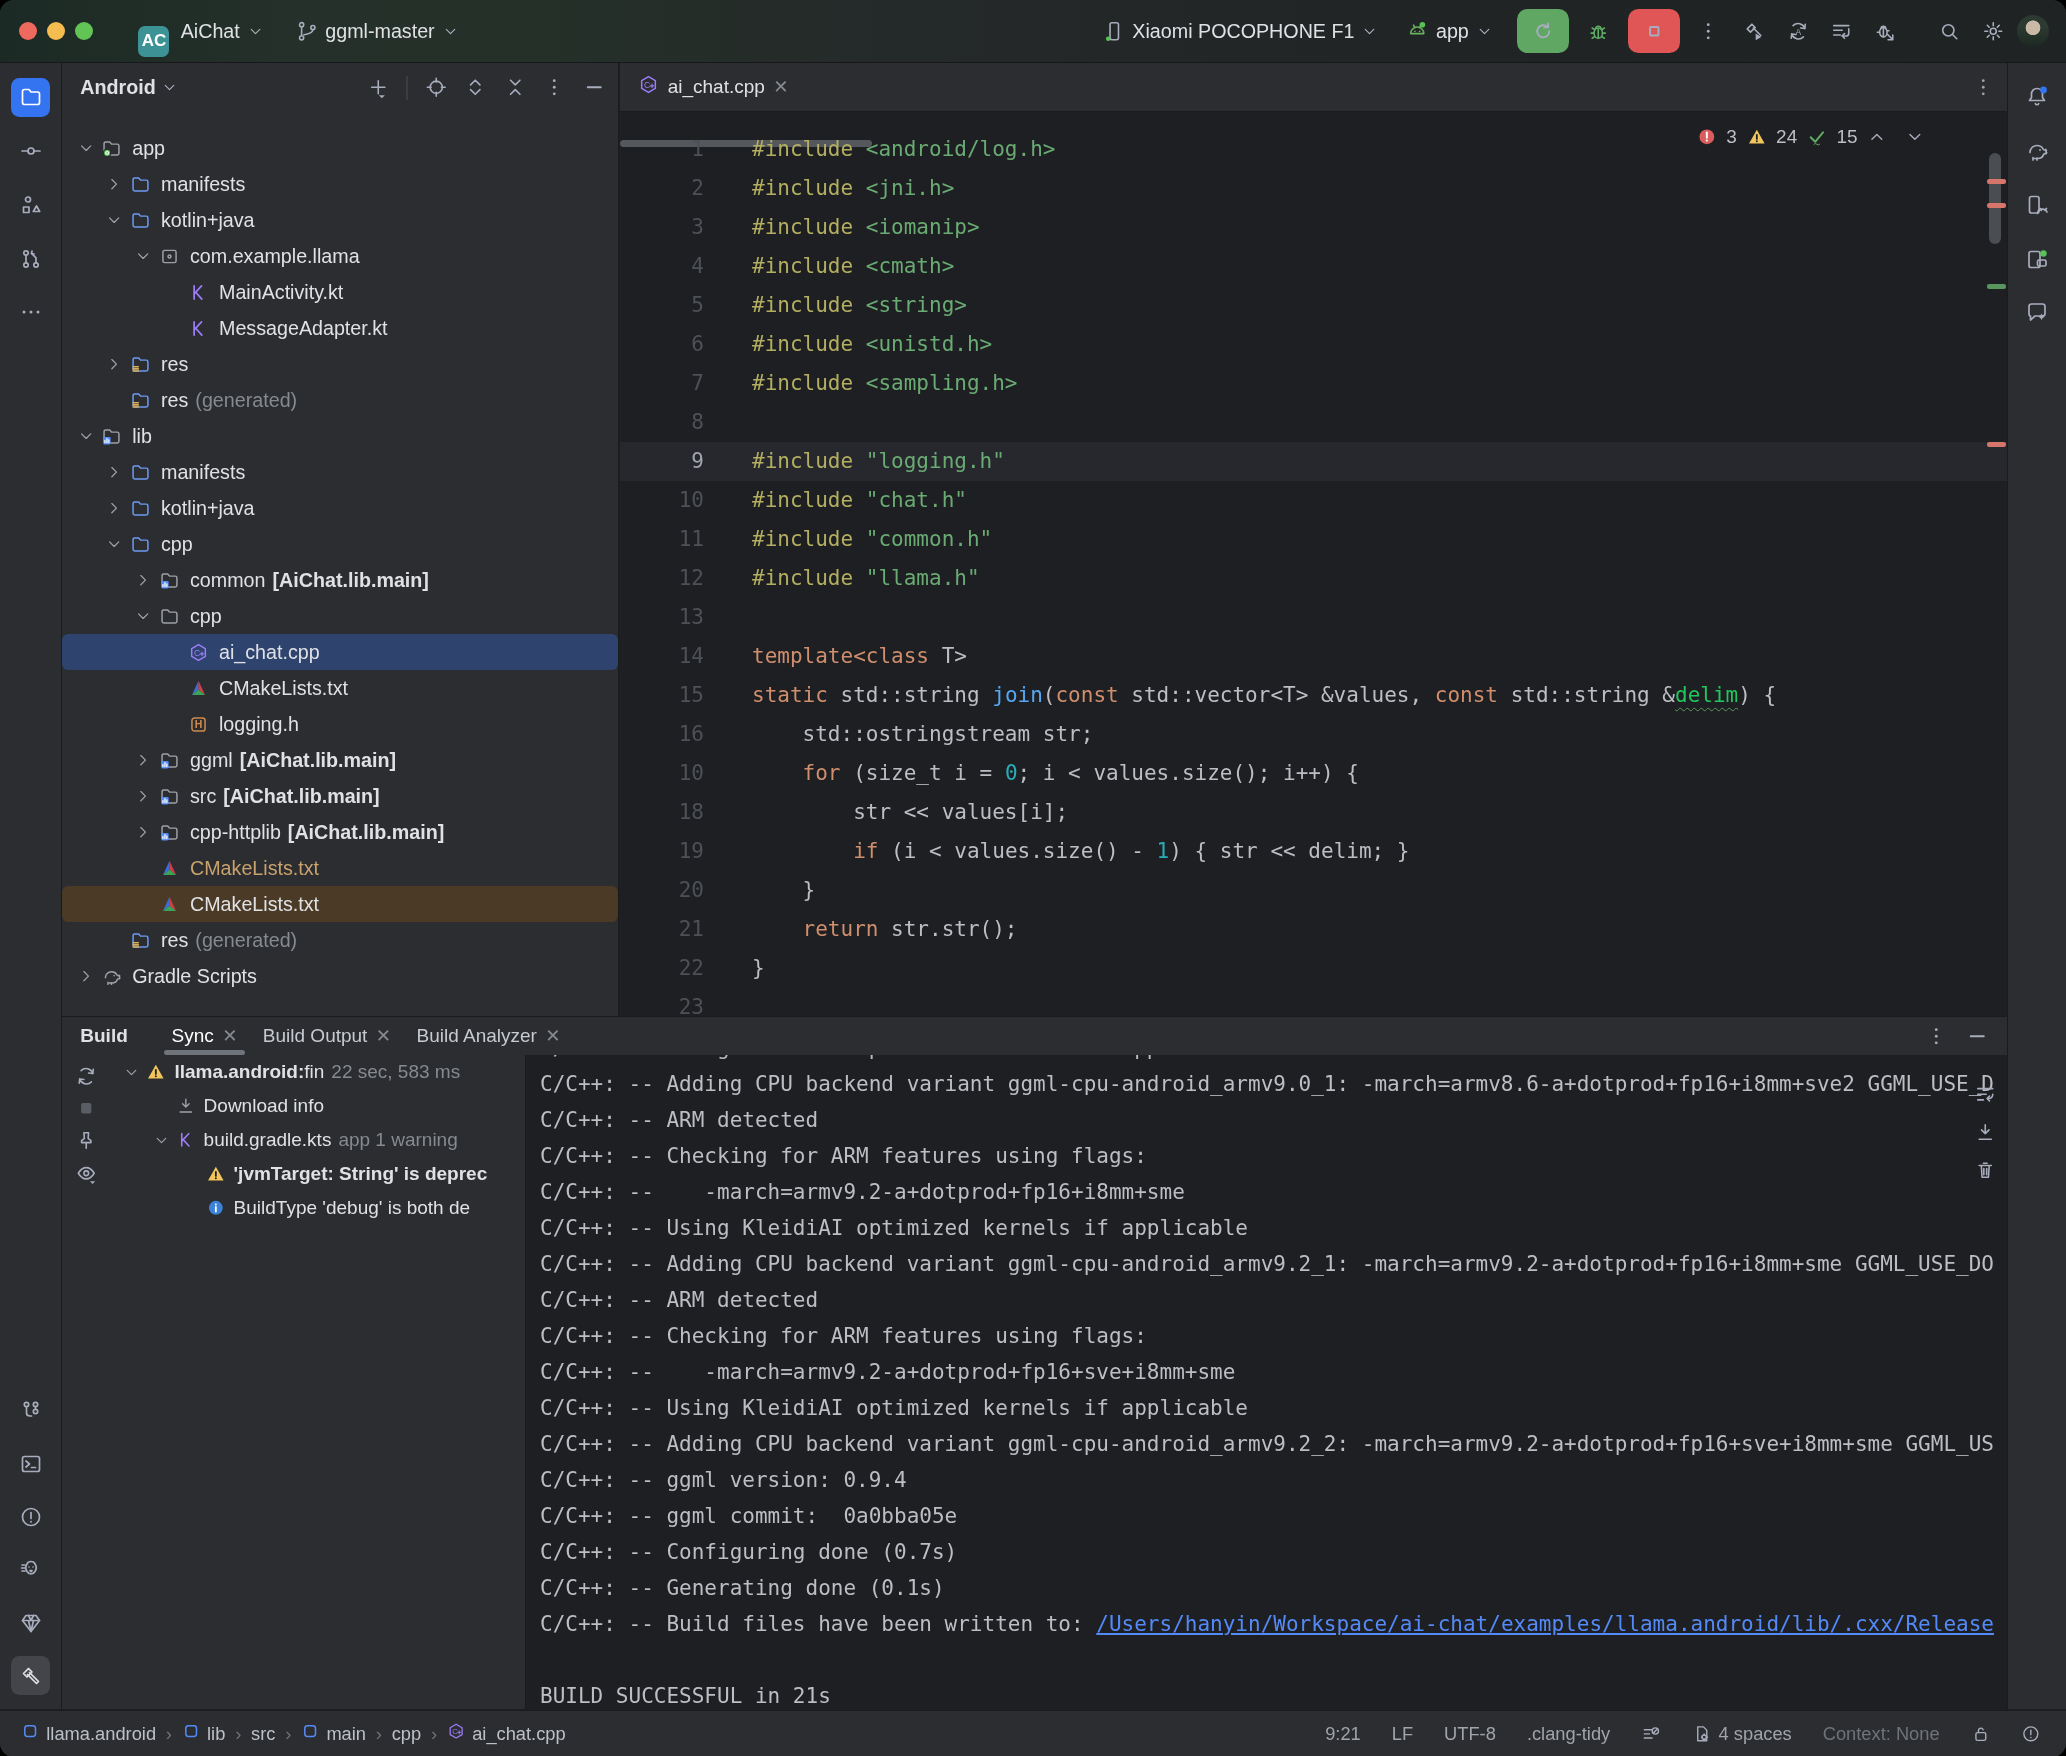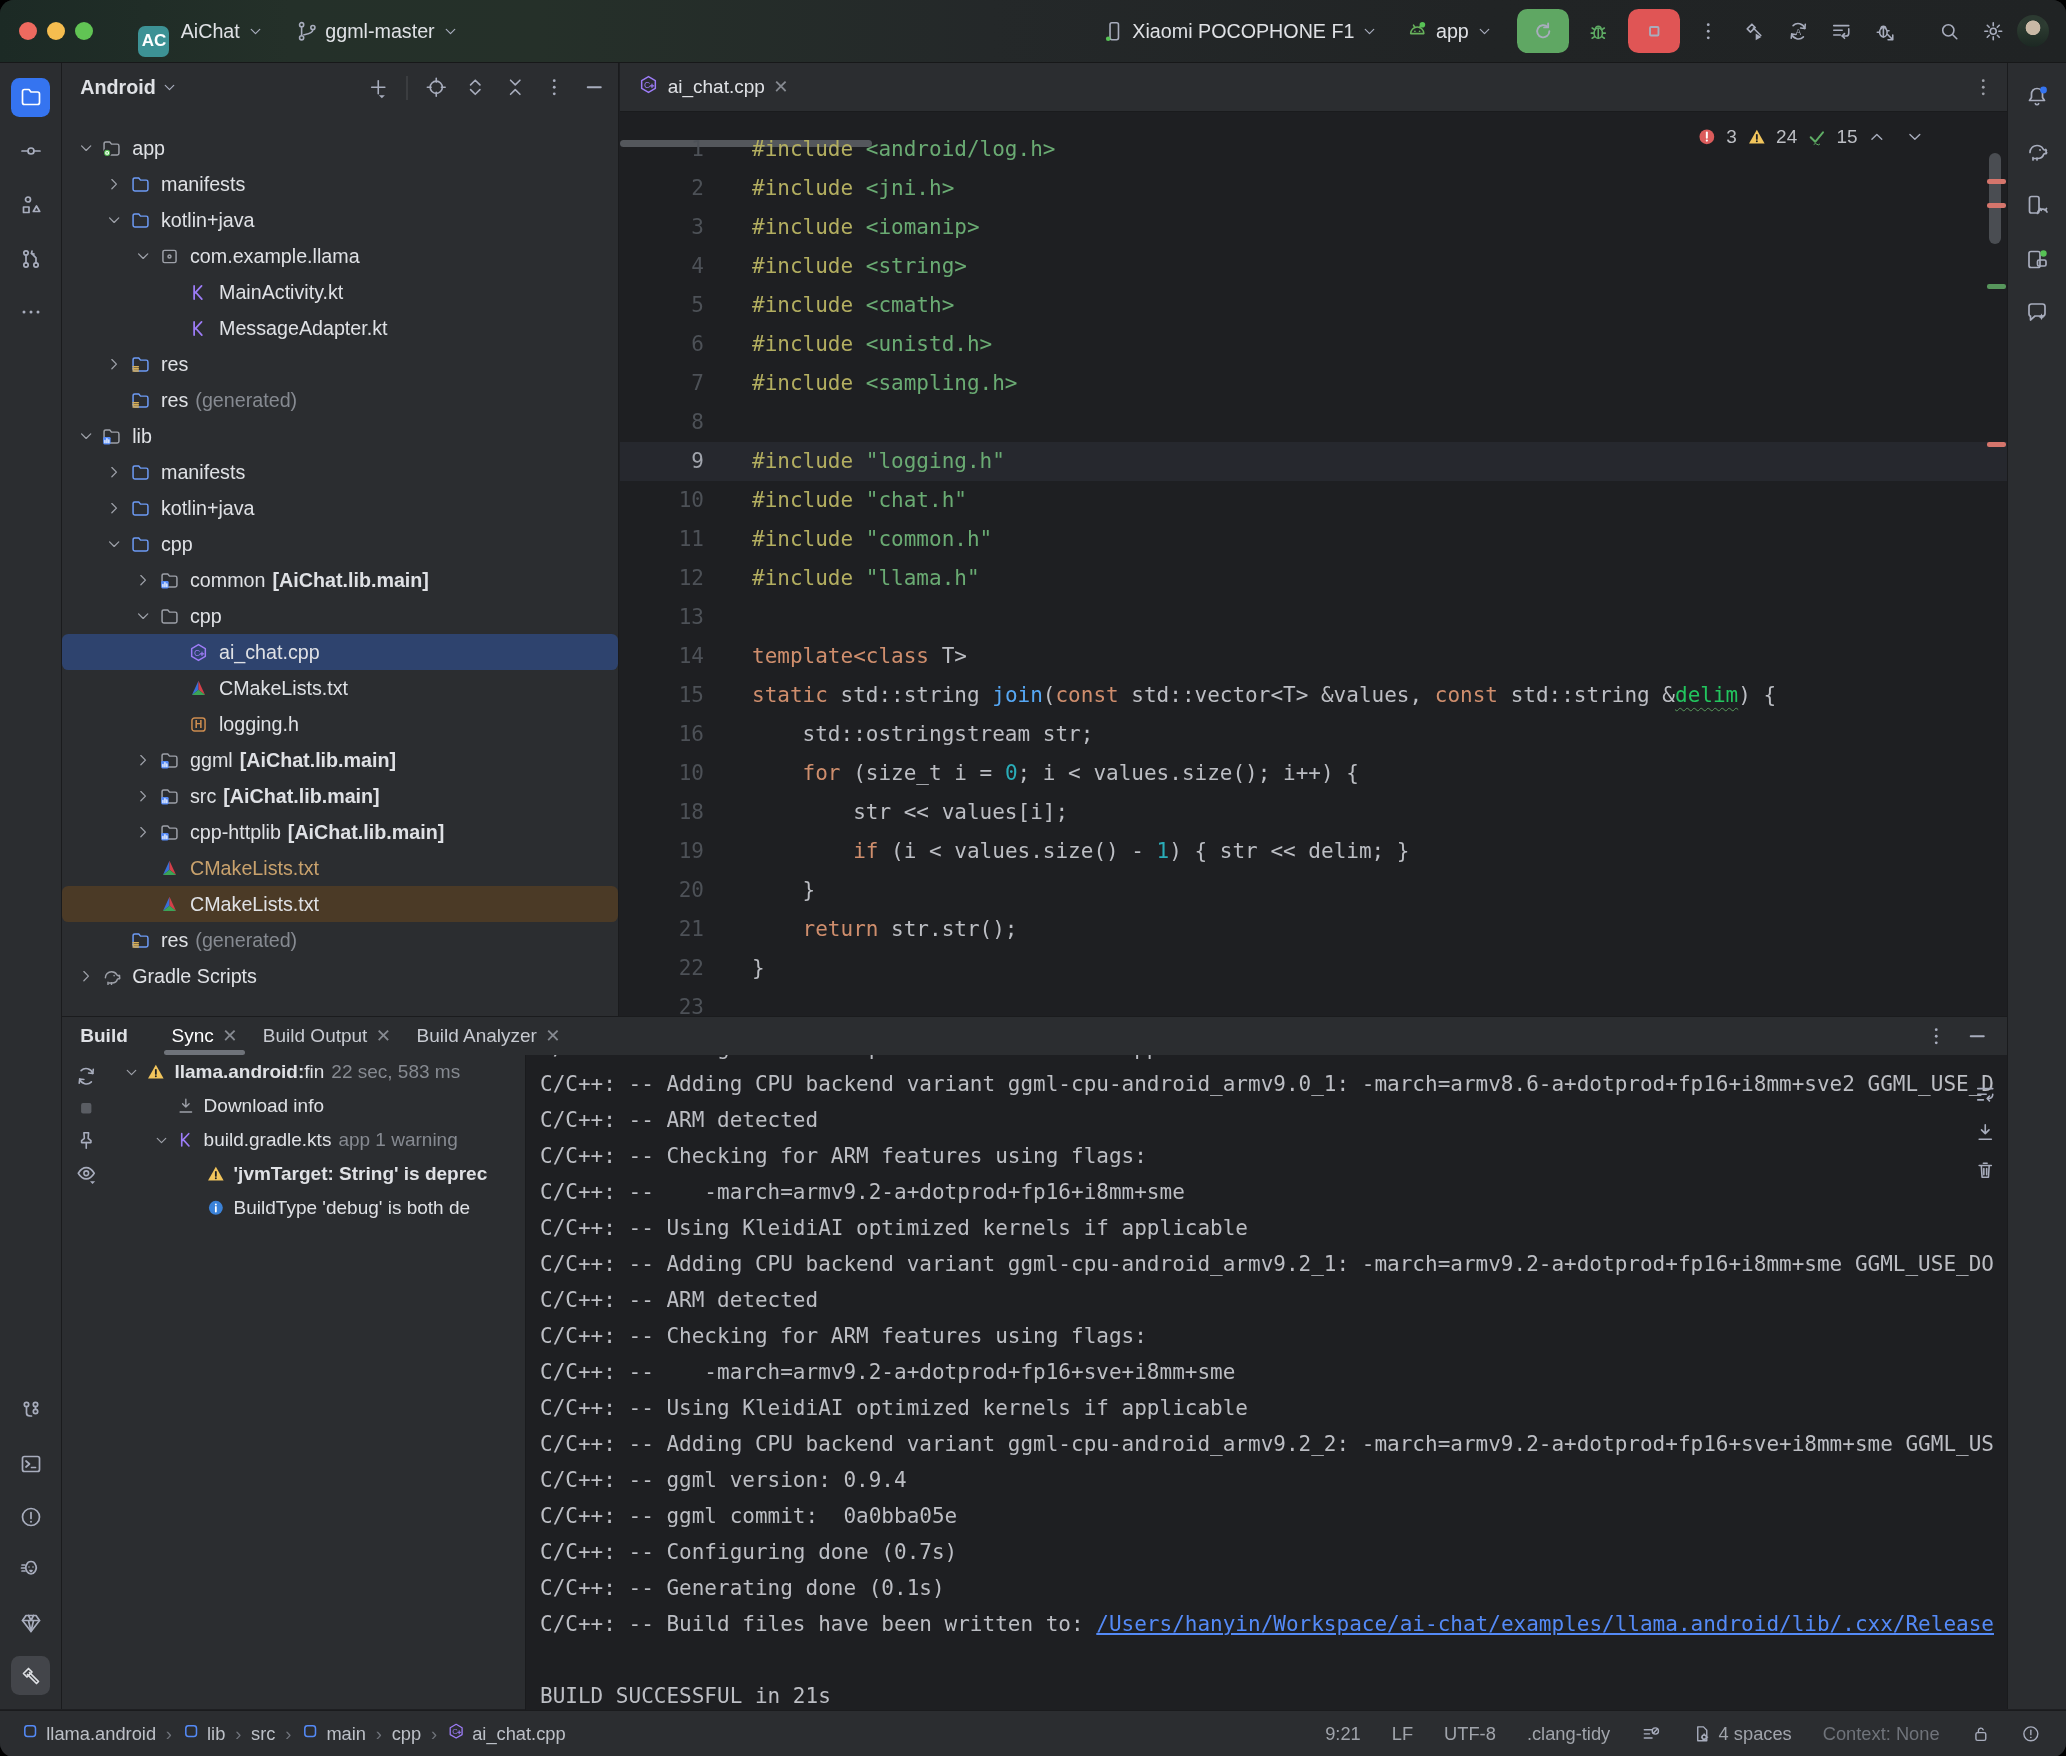--- a/index.html
+++ b/index.html
@@ -718,22 +718,22 @@
               <circle cx="12" cy="19" r="1.5" fill="currentColor" stroke="none"></circle>
             </svg>
           </span>
       </div>
       <div class="editor">
         <div class="top-hbar"></div>
         <div class="code" id="code">
             <div class="code-line"><span class="c-d">#include </span><span class="c-s">&lt;android/log.h&gt;</span></div>
             <div class="code-line"><span class="c-d">#include </span><span class="c-s">&lt;jni.h&gt;</span></div>
             <div class="code-line"><span class="c-d">#include </span><span class="c-s">&lt;iomanip&gt;</span></div>
+            <div class="code-line"><span class="c-d">#include </span><span class="c-s">&lt;cmath&gt;</span></div>
             <div class="code-line"><span class="c-d">#include </span><span class="c-s">&lt;string&gt;</span></div>
-            <div class="code-line"><span class="c-d">#include </span><span class="c-s">&lt;cmath&gt;</span></div>
             <div class="code-line"><span class="c-d">#include </span><span class="c-s">&lt;unistd.h&gt;</span></div>
             <div class="code-line"><span class="c-d">#include </span><span class="c-s">&lt;sampling.h&gt;</span></div>
             <div class="code-line"></div>
             <div class="code-line cur"><span class="c-d">#include </span><span class="c-s">"logging.h"</span></div>
             <div class="code-line"><span class="c-d">#include </span><span class="c-s">"chat.h"</span></div>
             <div class="code-line"><span class="c-d">#include </span><span class="c-s">"common.h"</span></div>
             <div class="code-line"><span class="c-d">#include </span><span class="c-s">"llama.h"</span></div>
             <div class="code-line"></div>
             <div class="code-line"><span class="c-k">template&lt;class</span><span class="c-p"> T&gt;</span></div>
             <div class="code-line"><span class="c-k">static</span><span class="c-p"> std::string </span><span class="c-f">join</span><span class="c-p">(</span><span class="c-k">const</span><span class="c-p"> std::vector&lt;T&gt; &amp;values, </span><span class="c-k">const</span><span class="c-p"> std::string &amp;</span><span class="c-sq">delim</span><span class="c-p">) {</span></div>

